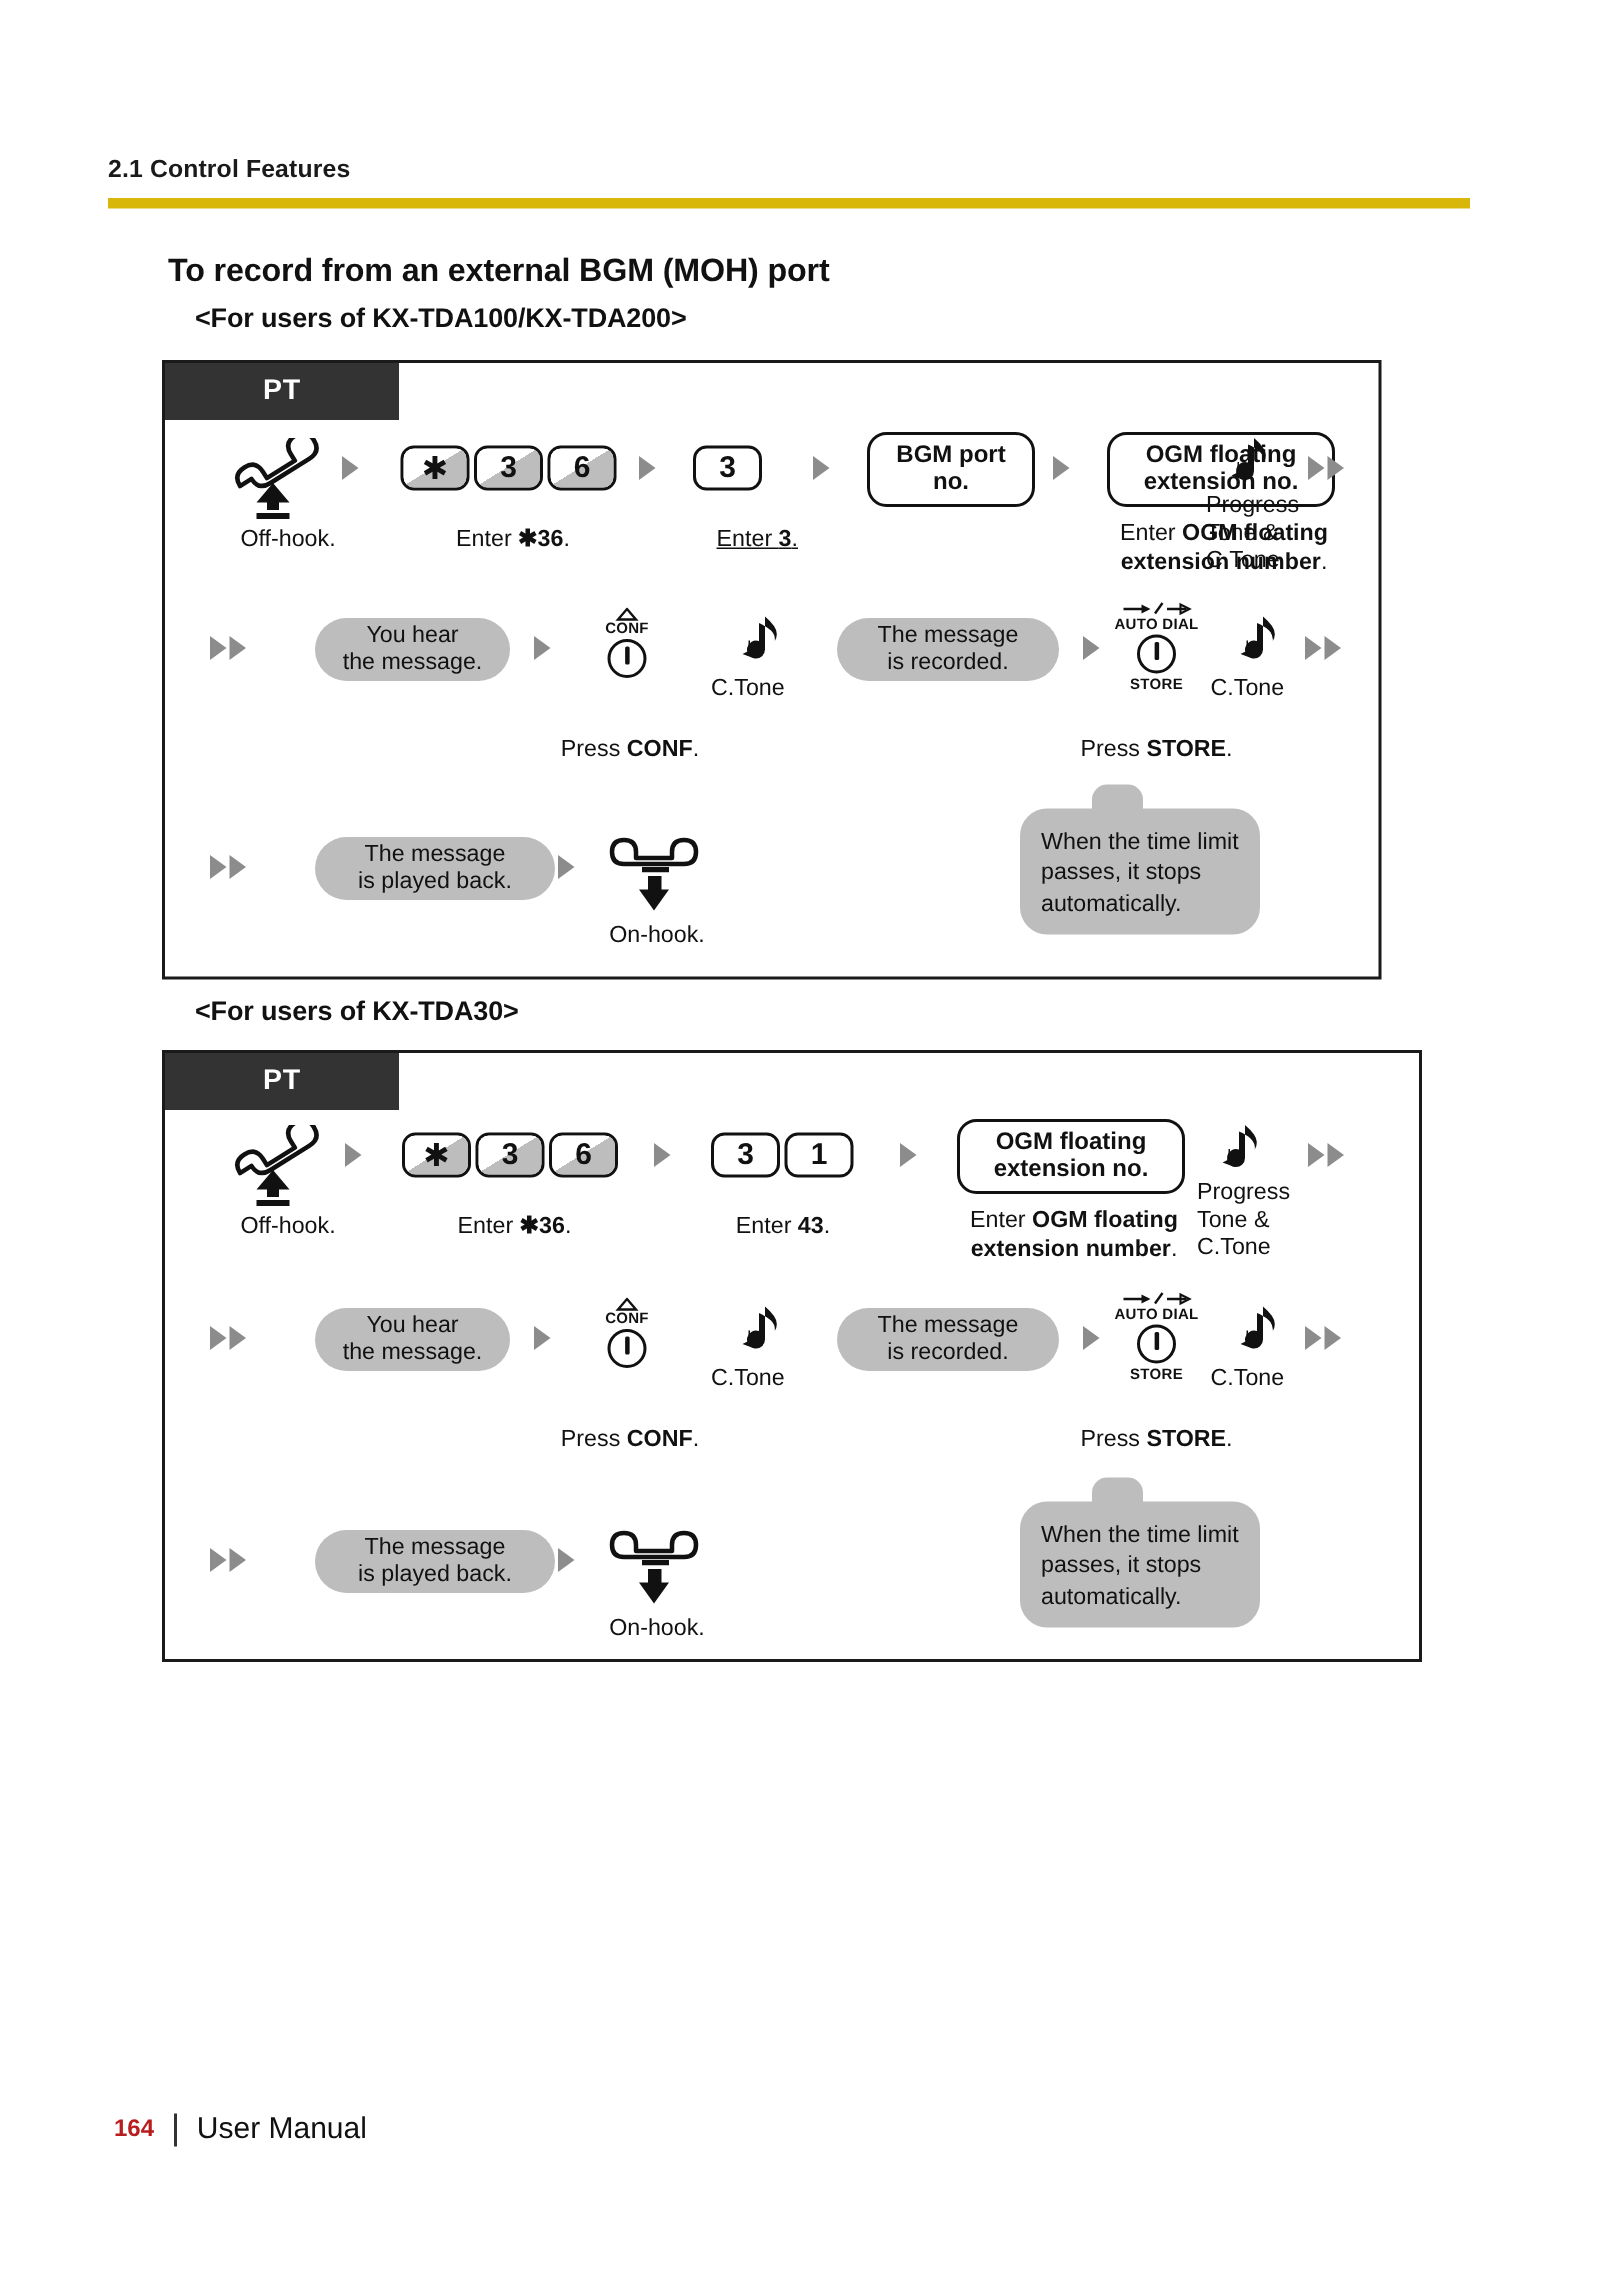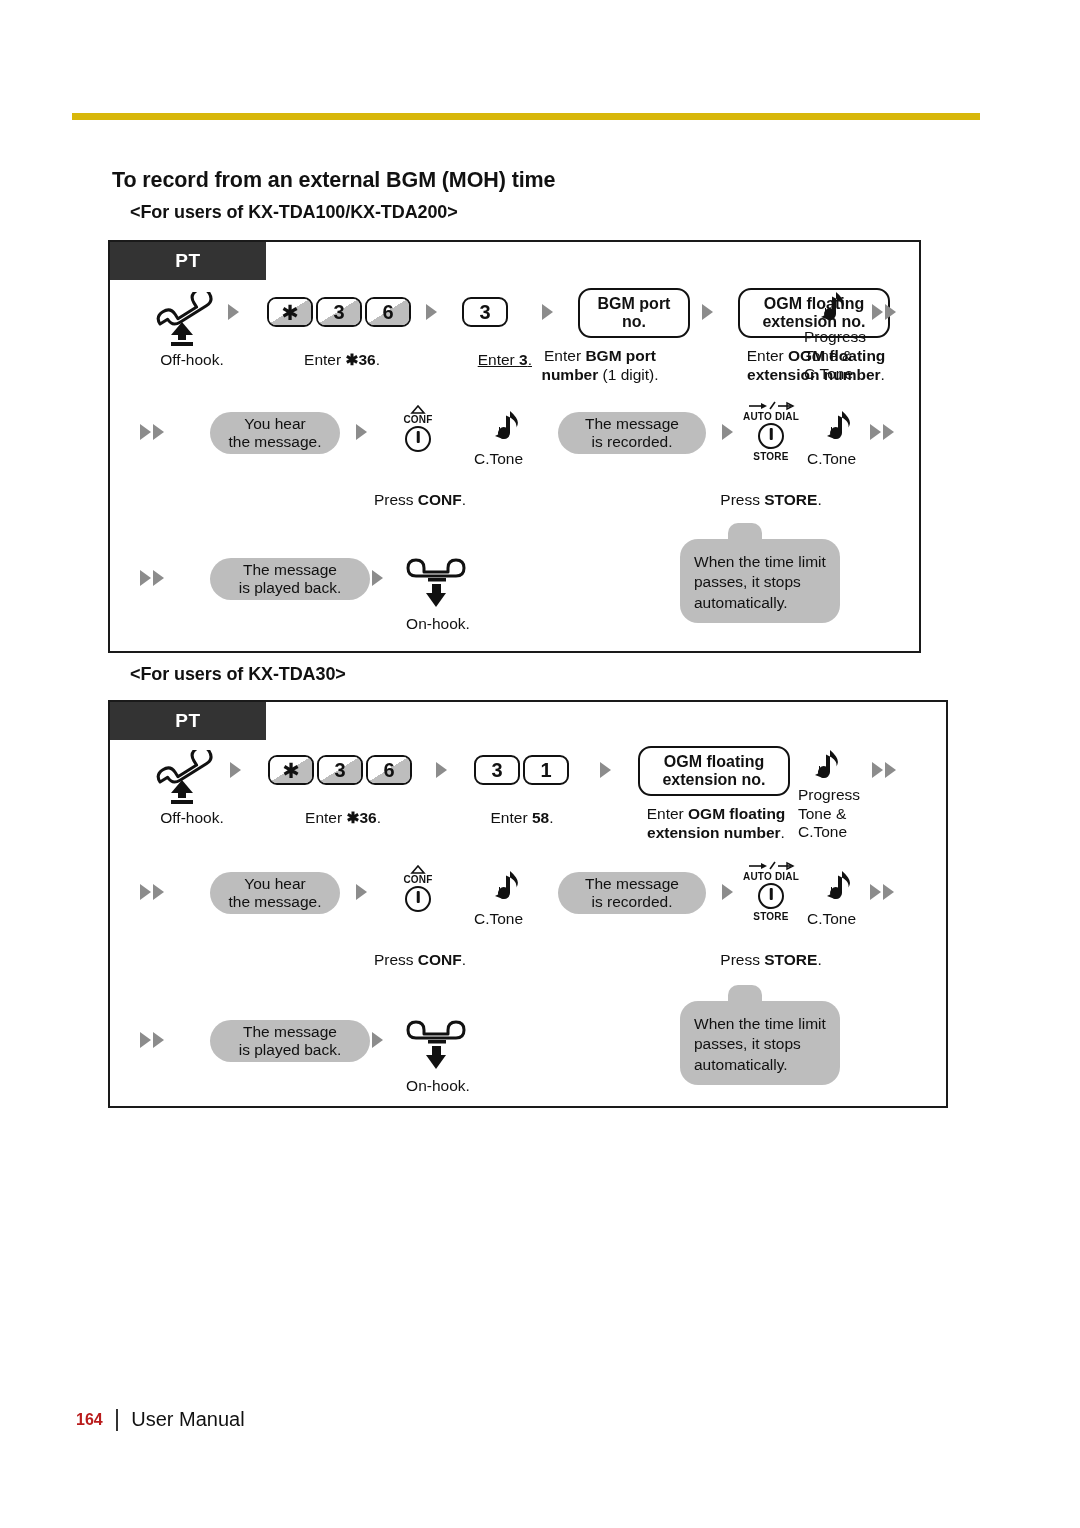--- a/index.html
+++ b/index.html
@@ -242,24 +242,25 @@
     gap: 13px;
   }
   .footer .pagenum { font-size: 16px; font-weight: bold; color: #b91c1c; }
   .footer .divider { width: 2.5px; height: 22px; background: #333; }
   .footer .label { font-size: 20px; color: #111; }
 </style>
 </head>
 <body>
 
 <div class="page-header">
+  <div class="section-label">2.1 Control Features</div>
   <div class="gold-rule"></div>
 </div>
 
-<div class="doc-title">To record from an external BGM (MOH) time</div>
+<div class="doc-title">To record from an external BGM (MOH) port</div>
 
 <div class="subtitle subtitle-1">&lt;For users of KX-TDA100/KX-TDA200&gt;</div>
 <div class="subtitle subtitle-2">&lt;For users of KX-TDA30&gt;</div>
 
 <div class="diagram diagram-1">
   <div class="pt-badge">PT</div>
 
   <div class="handset" style="left:38px; top:50px;">
     <svg width="80" height="56" viewBox="0 0 80 56">
       <g transform="rotate(-32 40 24)">
@@ -307,24 +308,20 @@
   </div>
 
   <div class="arrow" style="left:432px; top:62px;">
     <span class="tri"></span>
   </div>
 
   <div class="rbox" style="left:468px; top:46px; width:112px; height:50px; flex-direction:column;">
     <span>BGM port</span>
     <span>no.</span>
   </div>
-  <div class="cap wrap" style="left:400px; top:104px; width:180px; text-align:center;">
-    <span>Enter </span><b>BGM port</b><br>
-    <b>number</b><span> (1 digit).</span>
-  </div>
 
   <div class="arrow" style="left:592px; top:62px;">
     <span class="tri"></span>
   </div>
 
   <div class="rbox" style="left:628px; top:46px; width:152px; height:50px; flex-direction:column;">
     <span>OGM floating</span>
     <span>extension no.</span>
   </div>
   <div class="cap wrap" style="left:608px; top:104px; width:196px; text-align:center;">
@@ -486,21 +483,21 @@
 
   <div class="keys" style="left:364px; top:53px;">
     <div class="key">
         <span class="glyph">3</span>
       </div>
     <div class="key">
         <span class="glyph">1</span>
       </div>
   </div>
   <div class="cap" style="left:352px; top:106px; width:120px; text-align:center;">
-    <span>Enter </span><b>58</b><span>.</span>
+    <span>Enter </span><b>43</b><span>.</span>
   </div>
 
   <div class="arrow" style="left:490px; top:60px;">
     <span class="tri"></span>
   </div>
 
   <div class="rbox" style="left:528px; top:44px; width:152px; height:50px; flex-direction:column;">
     <span>OGM floating</span>
     <span>extension no.</span>
   </div>

